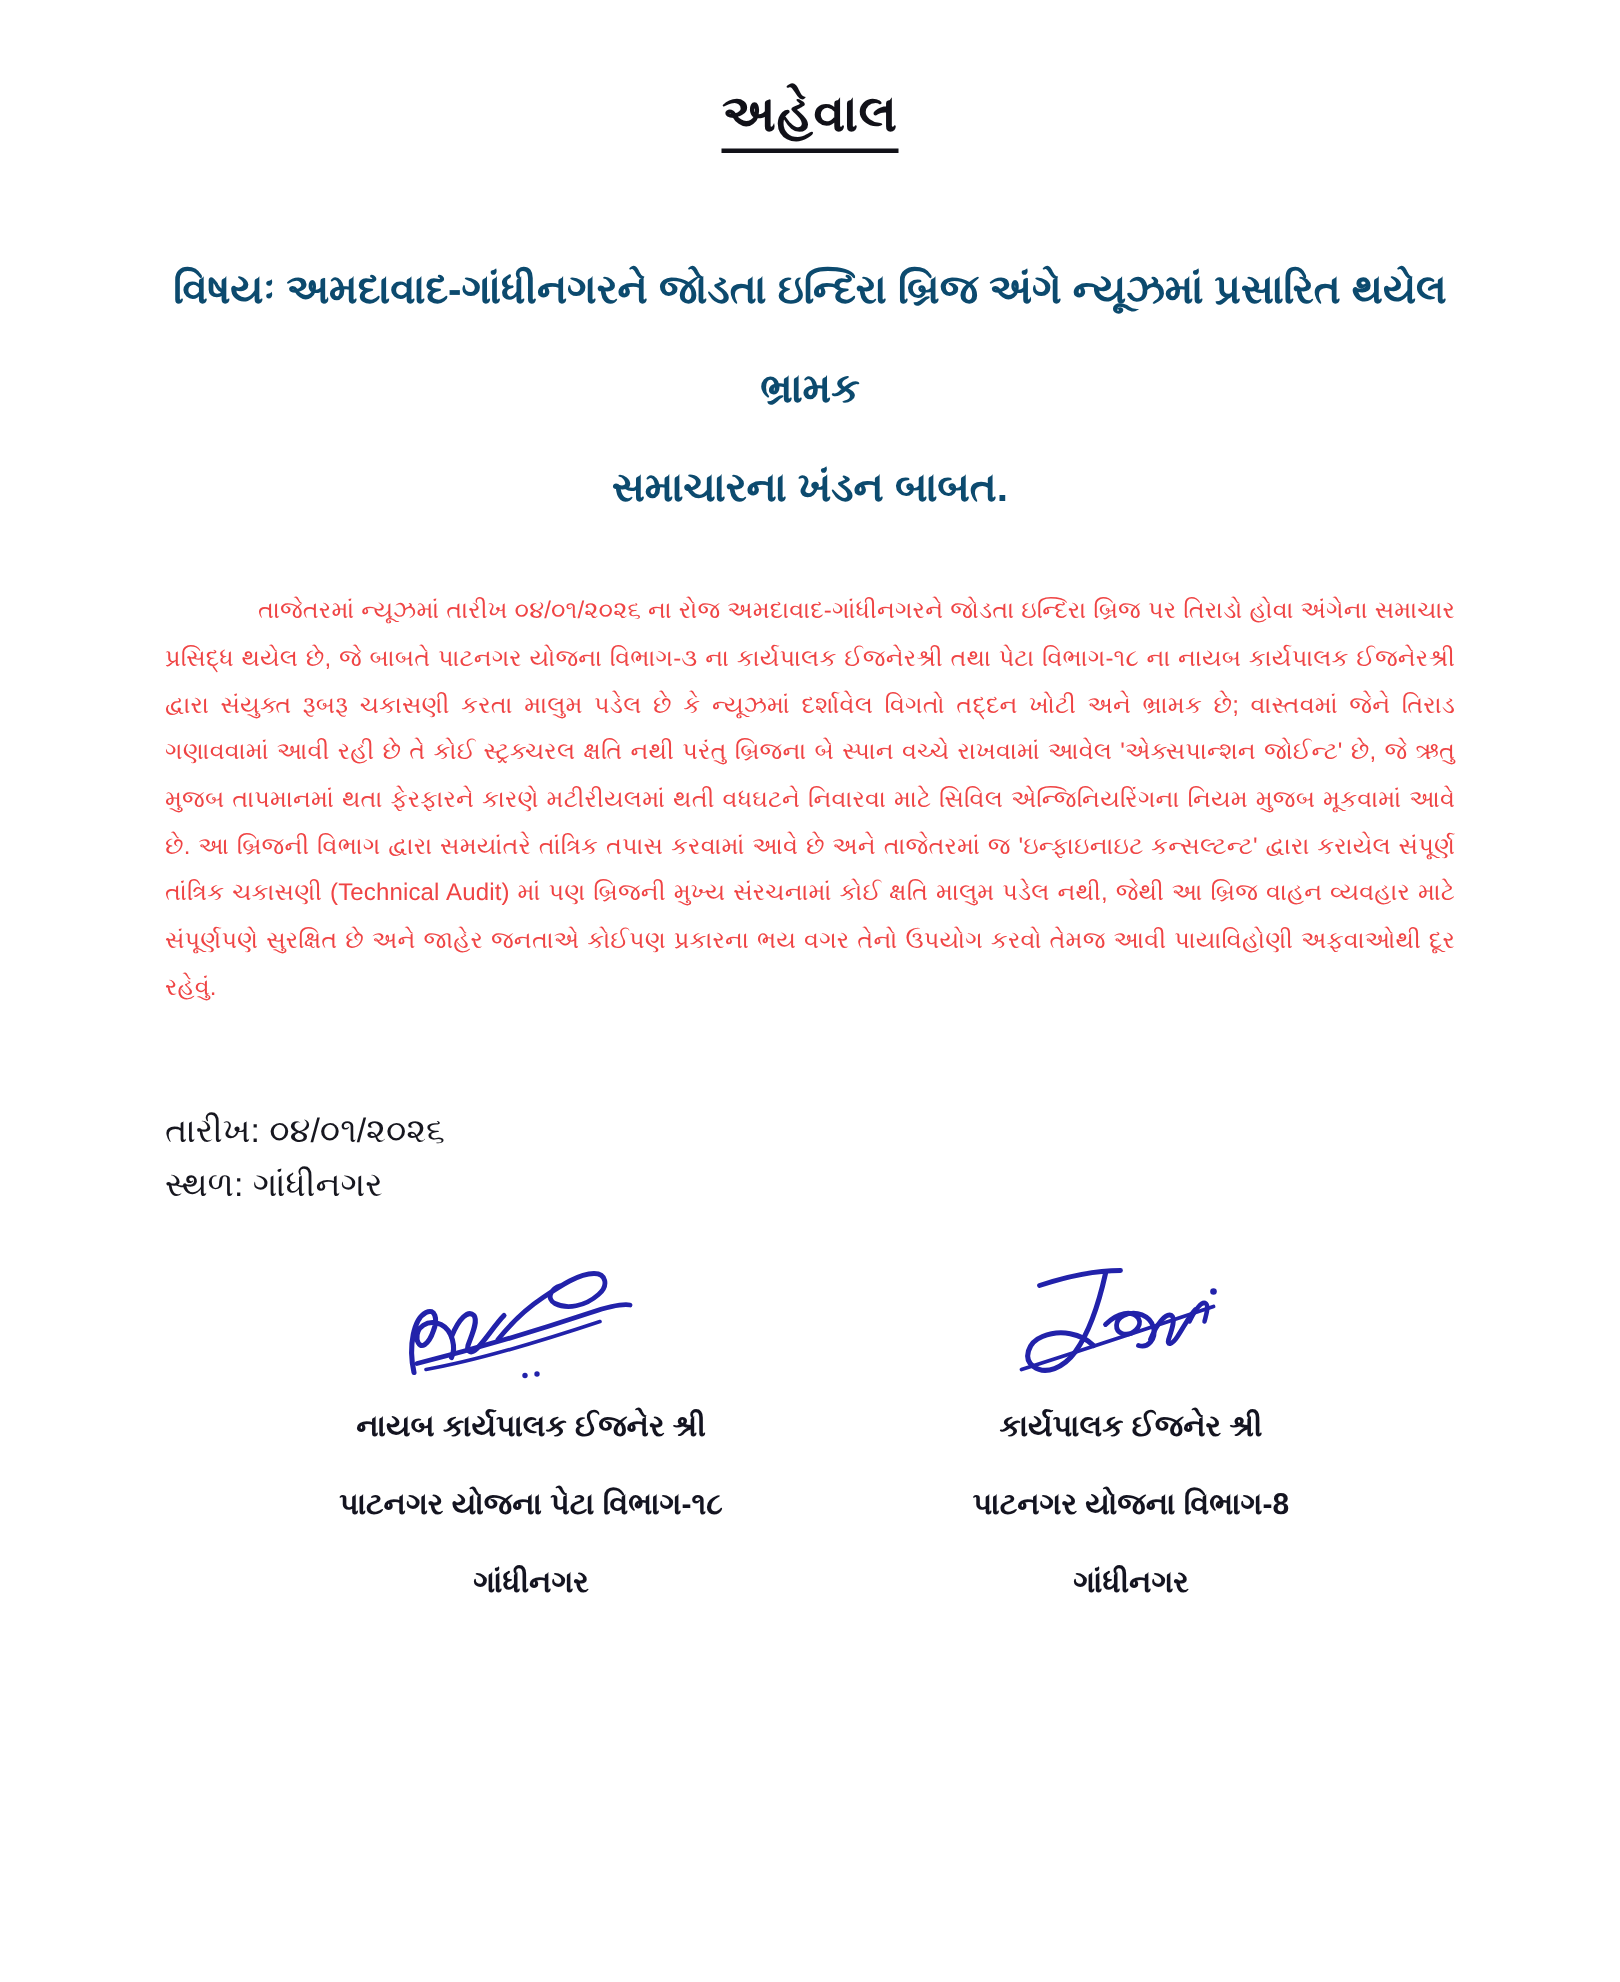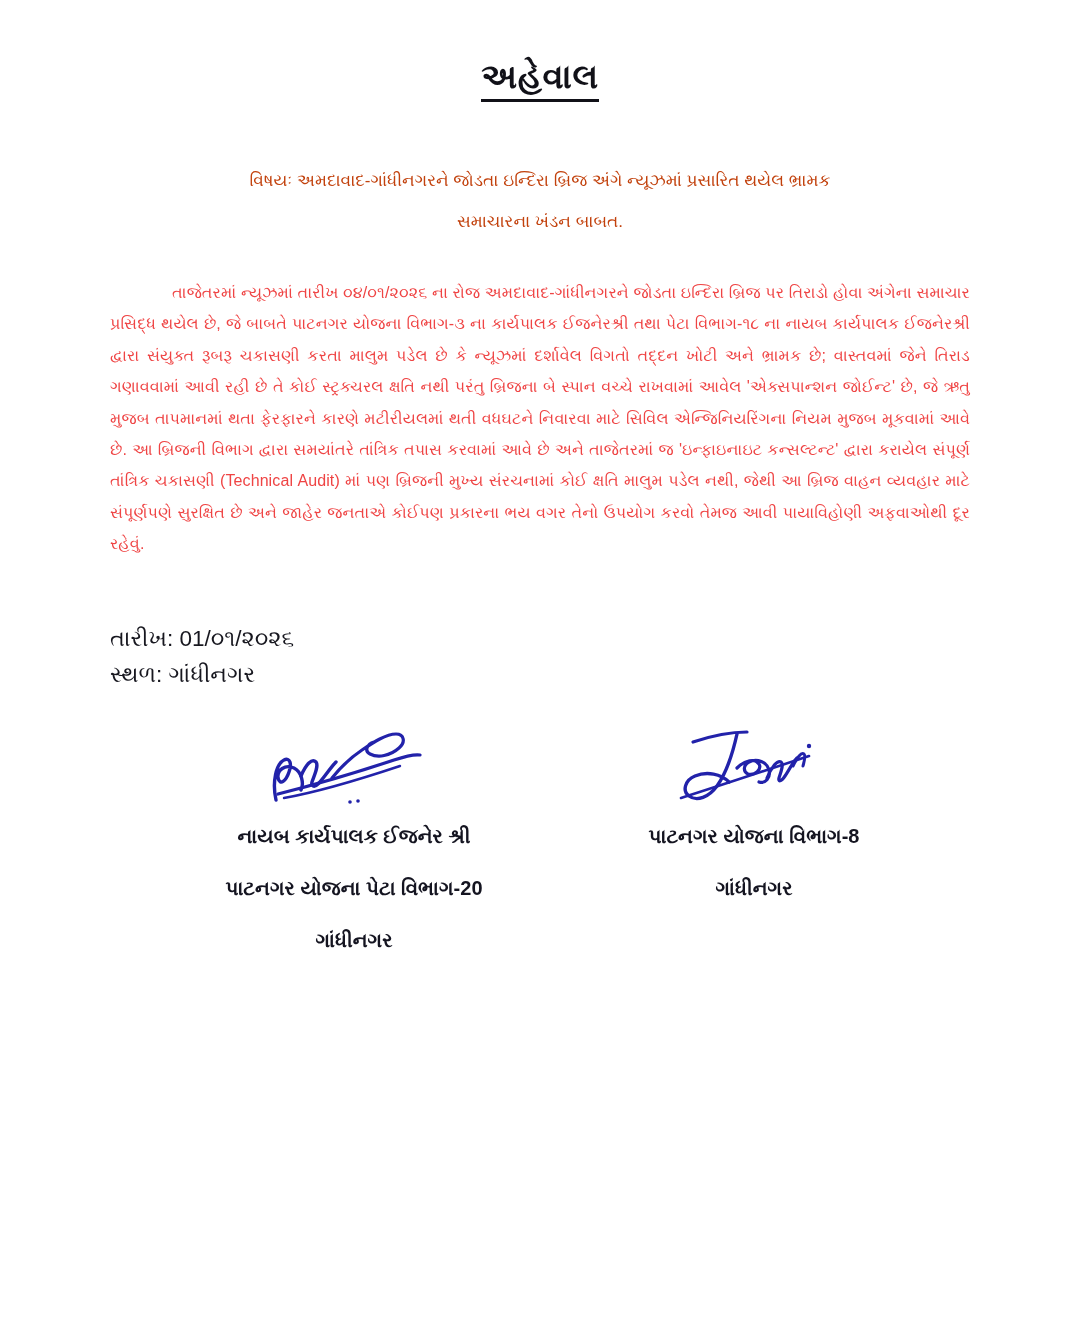--- a/index.html
+++ b/index.html
@@ -40,23 +40,23 @@
   .doc-title span {
     display: inline-block;
     border-bottom: 3px solid #111118;
     padding-bottom: 2px;
   }
 
   
   .subject-block {
     margin-top: 58px;
     text-align: center;
-    font-size: 17px;
-    font-weight: 400;
-    color: #c2410c;
+    font-size: 27px;
+    font-weight: 700;
+    color: #0c4a6e;
     line-height: 2.45;
     padding: 0 4px;
   }
   .subject-line-1 { display: block; }
   .subject-line-2 { display: block; text-align: center; }
 
   
   .body-block {
     margin-top: 34px;
     font-size: 16px;
@@ -128,21 +128,21 @@
   <div class="subject-block">
     <span class="subject-line-1">વિષયઃ અમદાવાદ-ગાંધીનગરને જોડતા ઇન્દિરા બ્રિજ અંગે ન્યૂઝમાં પ્રસારિત થયેલ ભ્રામક</span>
     <span class="subject-line-2">સમાચારના ખંડન બાબત.</span>
   </div>
 
   <div class="body-block">
     <p>તાજેતરમાં ન્યૂઝમાં તારીખ ૦૪/૦૧/૨૦૨૬ ના રોજ અમદાવાદ-ગાંધીનગરને જોડતા ઇન્દિરા બ્રિજ પર તિરાડો હોવા અંગેના સમાચાર પ્રસિદ્ધ થયેલ છે, જે બાબતે પાટનગર યોજના વિભાગ-૩ ના કાર્યપાલક ઈજનેરશ્રી તથા પેટા વિભાગ-૧૮ ના નાયબ કાર્યપાલક ઈજનેરશ્રી દ્વારા સંયુક્ત રૂબરૂ ચકાસણી કરતા માલુમ પડેલ છે કે ન્યૂઝમાં દર્શાવેલ વિગતો તદ્દન ખોટી અને ભ્રામક છે; વાસ્તવમાં જેને તિરાડ ગણાવવામાં આવી રહી છે તે કોઈ સ્ટ્રક્ચરલ ક્ષતિ નથી પરંતુ બ્રિજના બે સ્પાન વચ્ચે રાખવામાં આવેલ 'એક્સપાન્શન જોઈન્ટ' છે, જે ઋતુ મુજબ તાપમાનમાં થતા ફેરફારને કારણે મટીરીયલમાં થતી વધઘટને નિવારવા માટે સિવિલ એન્જિનિયરિંગના નિયમ મુજબ મૂકવામાં આવે છે. આ બ્રિજની વિભાગ દ્વારા સમયાંતરે તાંત્રિક તપાસ કરવામાં આવે છે અને તાજેતરમાં જ 'ઇન્ફાઇનાઇટ કન્સલ્ટન્ટ' દ્વારા કરાયેલ સંપૂર્ણ તાંત્રિક ચકાસણી (Technical Audit) માં પણ બ્રિજની મુખ્ય સંરચનામાં કોઈ ક્ષતિ માલુમ પડેલ નથી, જેથી આ બ્રિજ વાહન વ્યવહાર માટે સંપૂર્ણપણે સુરક્ષિત છે અને જાહેર જનતાએ કોઈપણ પ્રકારના ભય વગર તેનો ઉપયોગ કરવો તેમજ આવી પાયાવિહોણી અફવાઓથી દૂર રહેવું.</p>
   </div>
 
   <div class="meta-block">
-    <span class="meta-line">તારીખ: 01/૦૧/૨૦૨૬</span>
+    <span class="meta-line">તારીખ: ૦૪/૦૧/૨૦૨૬</span>
     <span class="meta-line">સ્થળ: ગાંધીનગર</span>
   </div>
 
   <div class="sign-row">
 
     <div class="sign-col left">
       <div class="sign-mark">
         <svg width="200" height="84" viewBox="0 0 200 84" aria-hidden="true">
           <g fill="none" stroke="#2222aa" stroke-linecap="round" stroke-linejoin="round">
             <path d="M22 76 C18 58 22 40 30 36 C36 33 38 40 35 48 C32 57 26 62 24 54 C23 46 31 40 40 44 C48 48 50 60 47 66" stroke-width="3.4"></path>
@@ -150,39 +150,40 @@
             <path d="M78 54 C86 44 96 34 108 26 C120 18 132 10 142 10 C150 10 152 18 145 24 C136 32 124 34 116 30 C110 27 113 20 120 18" stroke-width="3.2"></path>
             <path d="M24 70 C56 62 98 50 140 36 C152 32 160 30 166 31" stroke-width="3.2"></path>
             <path d="M30 74 C64 68 104 56 146 42" stroke-width="2.4"></path>
             <circle cx="96" cy="78" r="1.8" fill="#2222aa" stroke="none"></circle>
             <circle cx="104" cy="77" r="1.8" fill="#2222aa" stroke="none"></circle>
           </g>
         </svg>
       </div>
       <div class="sign-lines">
         <span>નાયબ કાર્યપાલક ઈજનેર શ્રી</span>
-        <span>પાટનગર યોજના પેટા વિભાગ-20</span>
+        <span>પાટનગર યોજના પેટા વિભાગ-૧૮</span>
         <span>ગાંધીનગર</span>
       </div>
     </div>
 
     <div class="sign-col right">
       <div class="sign-mark">
         <svg width="190" height="84" viewBox="0 0 190 84" aria-hidden="true">
           <g fill="none" stroke="#2222aa" stroke-linecap="round" stroke-linejoin="round">
             <path d="M34 18 C52 12 72 8 88 8" stroke-width="3.2"></path>
             <path d="M78 10 C74 28 68 48 58 62 C50 73 38 78 30 72 C23 67 26 56 36 52 C48 47 62 50 70 58" stroke-width="3.4"></path>
             <path d="M78 44 C86 36 96 34 100 40 C103 45 96 52 89 50 C84 48 84 41 90 38 C98 34 108 38 110 46 C112 54 106 60 100 58" stroke-width="3.2"></path>
             <path d="M108 54 C112 44 118 36 122 38 C125 40 122 48 120 54 C119 58 122 58 126 52 C130 46 134 38 138 34" stroke-width="3.2"></path>
             <path d="M134 42 C138 34 142 28 145 30 C147 32 145 38 144 42" stroke-width="3"></path>
             <circle cx="150" cy="22" r="2.2" fill="#2222aa" stroke="none"></circle>
             <path d="M22 74 C60 62 108 46 150 32" stroke-width="2.6"></path>
           </g>
         </svg>
       </div>
       <div class="sign-lines">
+        <span>કાર્યપાલક ઈજનેર શ્રી</span>
         <span>પાટનગર યોજના વિભાગ-8</span>
         <span>ગાંધીનગર</span>
       </div>
     </div>
 
   </div>
 </div>
 
 </body></html>

